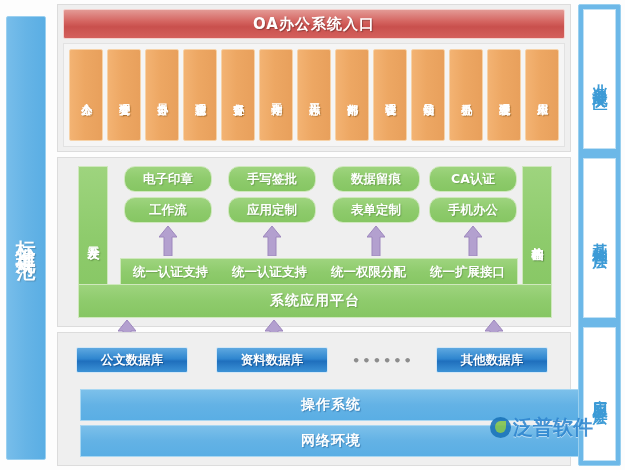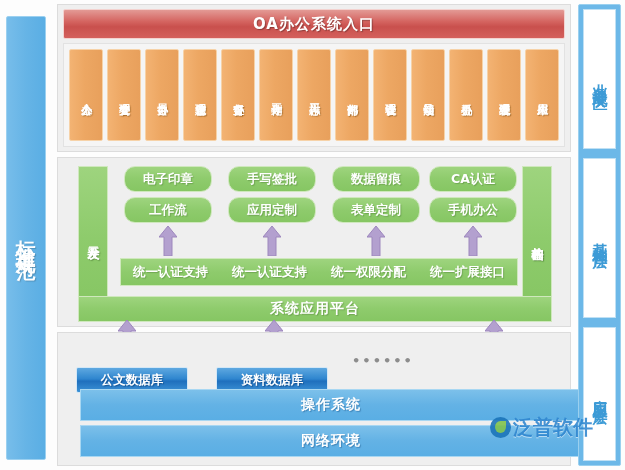--- a/index.html
+++ b/index.html
@@ -168,22 +168,22 @@
     font-size: 12.5px;
   }
   .unified-bar .u-item {
     color: #ffffff;
     font-weight: bold;
     text-shadow: 1px 1px 1px rgba(60,100,40,.35);
   }
 
   .platform-bar {
     position: absolute;
-    left: 20px; top: 138px;
-    width: 474px; height: 26px;
+    left: 20px; top: 126px;
+    width: 474px; height: 34px;
     font-size: 14px;
     letter-spacing: 1px;
   }
 
   
   .arrow {
     position: absolute;
     width: 18px; height: 30px;
   }
   .arrow svg { display: block; }
@@ -194,21 +194,20 @@
     top: 14px;
     width: 112px; height: 26px;
     background: linear-gradient(to bottom, #5ea8e0 0%, #2f86cf 45%, #1f6fbd 55%, #3c92d6 100%);
     border: 1px solid #d3e7f6;
     border-radius: 2px;
     display: flex; align-items: center; justify-content: center;
     color: #ffffff;
     font-size: 12.5px;
     font-weight: bold;
     text-shadow: 1px 1px 1px rgba(0,40,90,.45);
-    margin-top: 20px;
   }
   #db-0 { left: 18px; }
   #db-1 { left: 158px; }
   #db-2 { left: 378px; }
 
   .dots {
     position: absolute;
     left: 290px; top: 20px;
     width: 70px;
     color: #8d8d8d;
@@ -420,20 +419,23 @@
 
   <div class="panel" id="panel-appserv">
 
     <div class="db" id="db-0">
       <span>公文数据库</span>
     </div>
     <div class="db" id="db-1">
       <span>资料数据库</span>
     </div>
     <div class="dots">••••••</div>
+    <div class="db" id="db-2">
+      <span>其他数据库</span>
+    </div>
 
     <div class="blue-bar" id="bar-os">
       <span>操作系统</span>
     </div>
     <div class="blue-bar" id="bar-net">
       <span>网络环境</span>
     </div>
   </div>
 
   <div class="right-bar">

